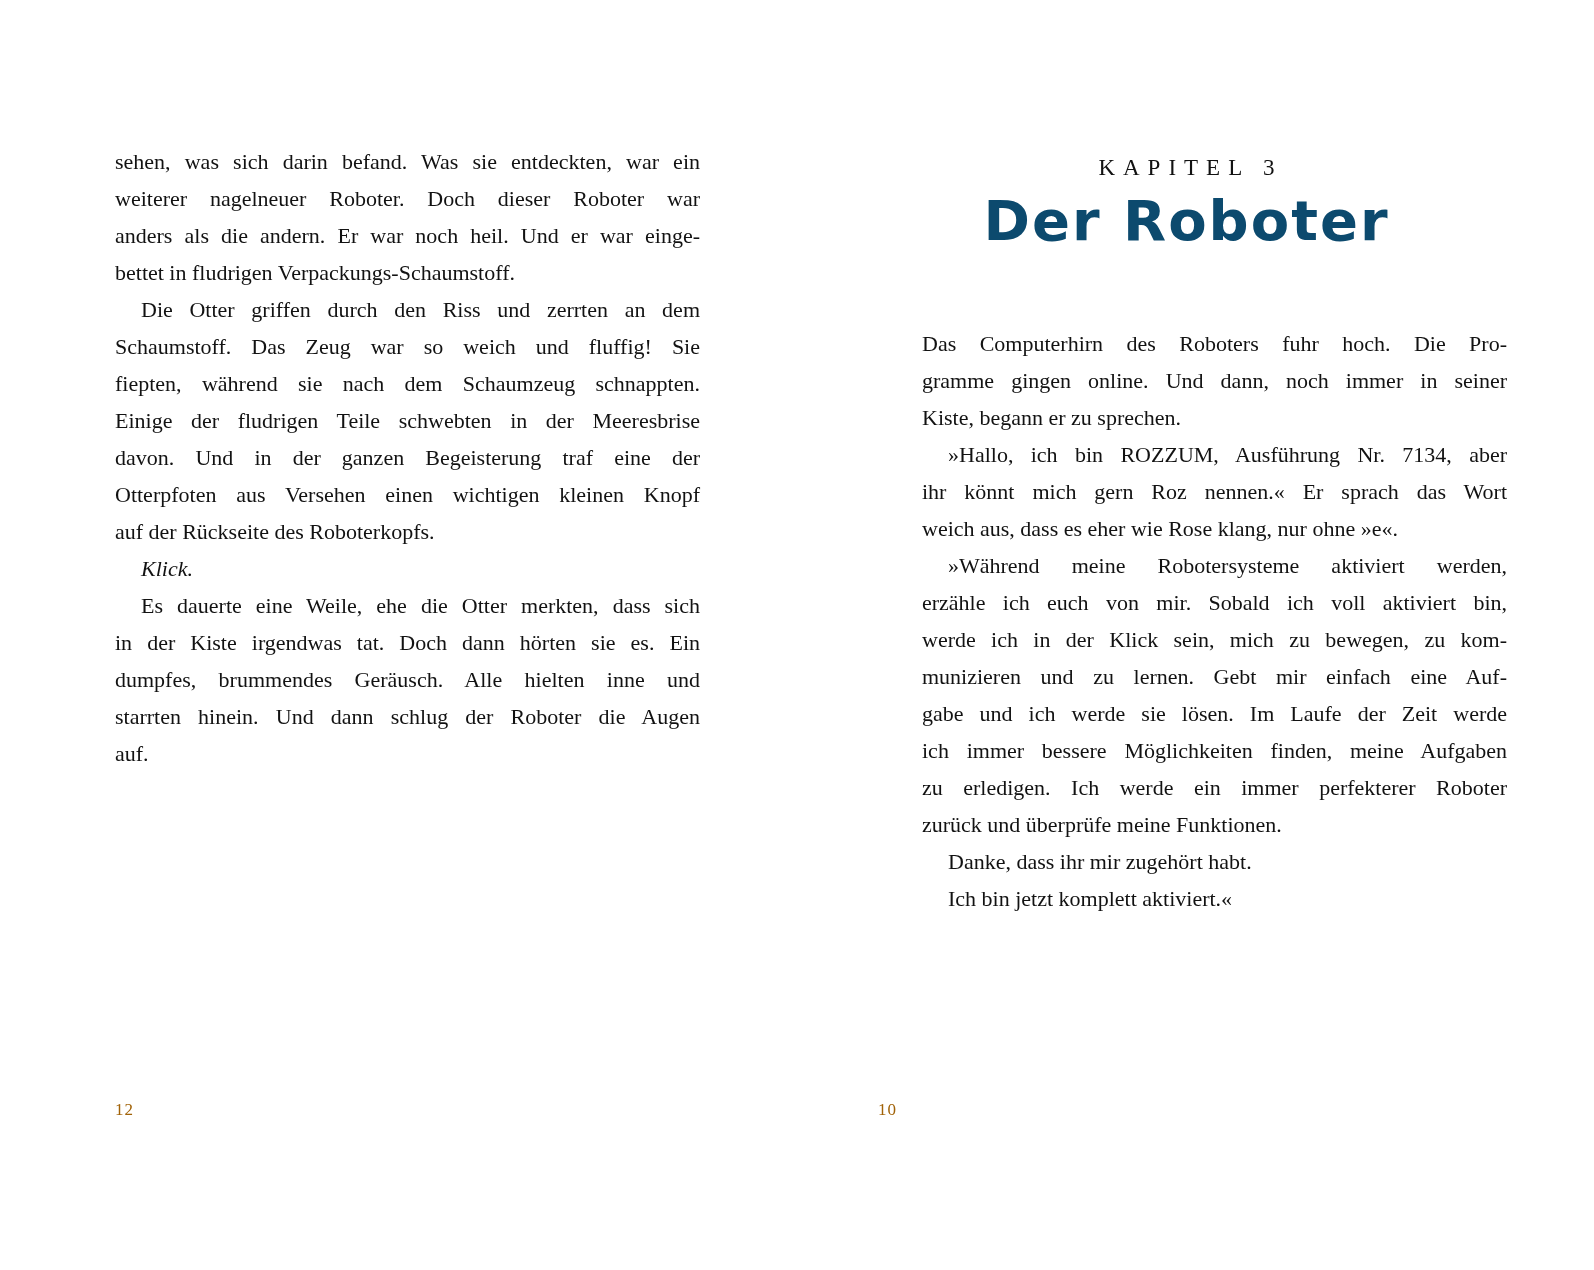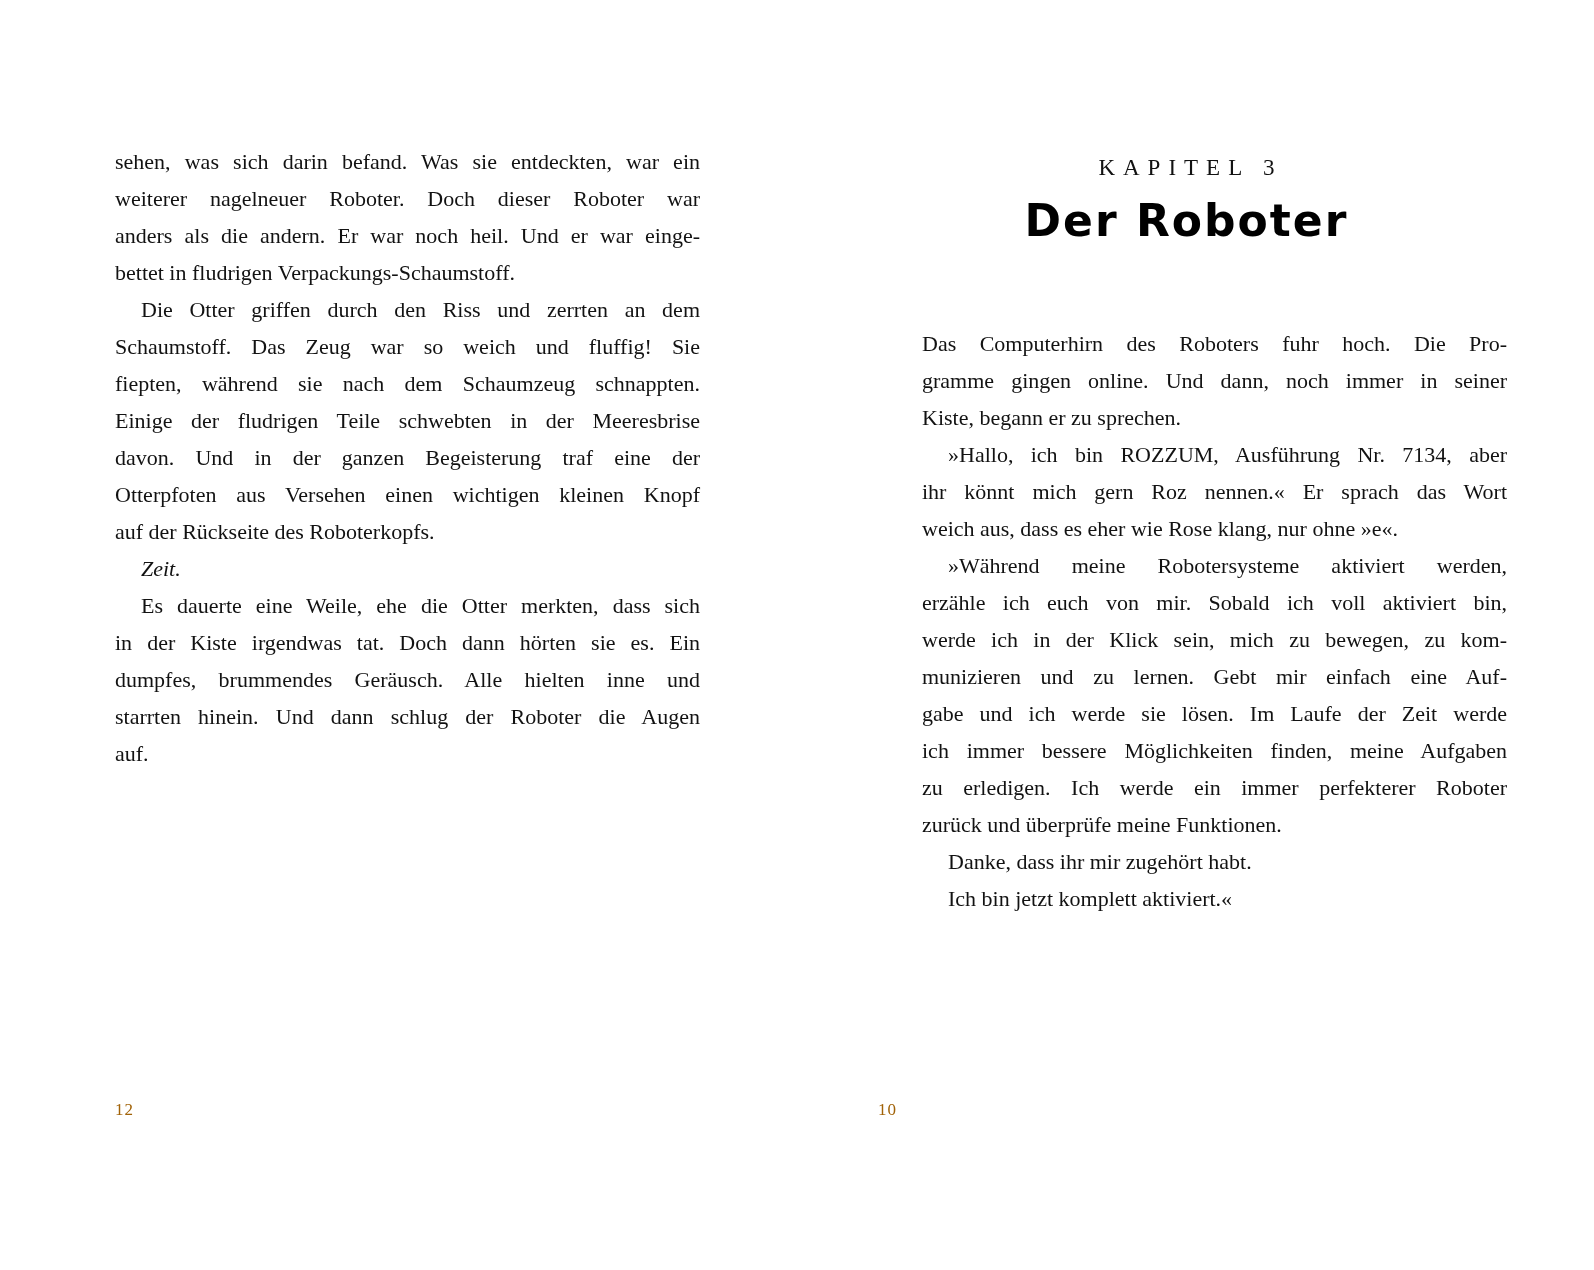--- a/index.html
+++ b/index.html
@@ -48,24 +48,24 @@
   .chapter-kicker {
     font-size: 23px;
     letter-spacing: 8px;
     padding-left: 8px; 
     color: #121212;
   }
   .chapter-title {
     margin-top: 8px;
     font-family: "DejaVu Sans", sans-serif;
     font-weight: 700;
-    font-size: 44px;
+    font-size: 56px;
     line-height: 64px;
     letter-spacing: 2px;
-    color: #000000;
+    color: #0c4a6e;
   }
   .page-number {
     position: absolute;
     width: 585px;
     top: 1100px;
     text-align: left;
     font-size: 17px;
     letter-spacing: 1px;
     color: #a16207;
   }
@@ -82,21 +82,21 @@
       <div class="line just">weiterer nagelneuer Roboter. Doch dieser Roboter war</div>
       <div class="line just">anders als die andern. Er war noch heil. Und er war einge-</div>
       <div class="line">bettet in fludrigen Verpackungs-Schaumstoff.</div>
       <div class="line just ind">Die Otter griffen durch den Riss und zerrten an dem</div>
       <div class="line just">Schaumstoff. Das Zeug war so weich und fluffig! Sie</div>
       <div class="line just">fiepten, während sie nach dem Schaumzeug schnappten.</div>
       <div class="line just">Einige der fludrigen Teile schwebten in der Meeresbrise</div>
       <div class="line just">davon. Und in der ganzen Begeisterung traf eine der</div>
       <div class="line just">Otterpfoten aus Versehen einen wichtigen kleinen Knopf</div>
       <div class="line">auf der Rückseite des Roboterkopfs.</div>
-      <div class="line ind ital">Zeit.</div>
+      <div class="line ind ital">Klick.</div>
       <div class="line just ind">Es dauerte eine Weile, ehe die Otter merkten, dass sich</div>
       <div class="line just">in der Kiste irgendwas tat. Doch dann hörten sie es. Ein</div>
       <div class="line just">dumpfes, brummendes Geräusch. Alle hielten inne und</div>
       <div class="line just">starrten hinein. Und dann schlug der Roboter die Augen</div>
       <div class="line">auf.</div>
     </div>
   <div class="page-number left-col">12</div>
 
   <div class="chapter-head">
     <div class="chapter-kicker">KAPITEL 3</div>

